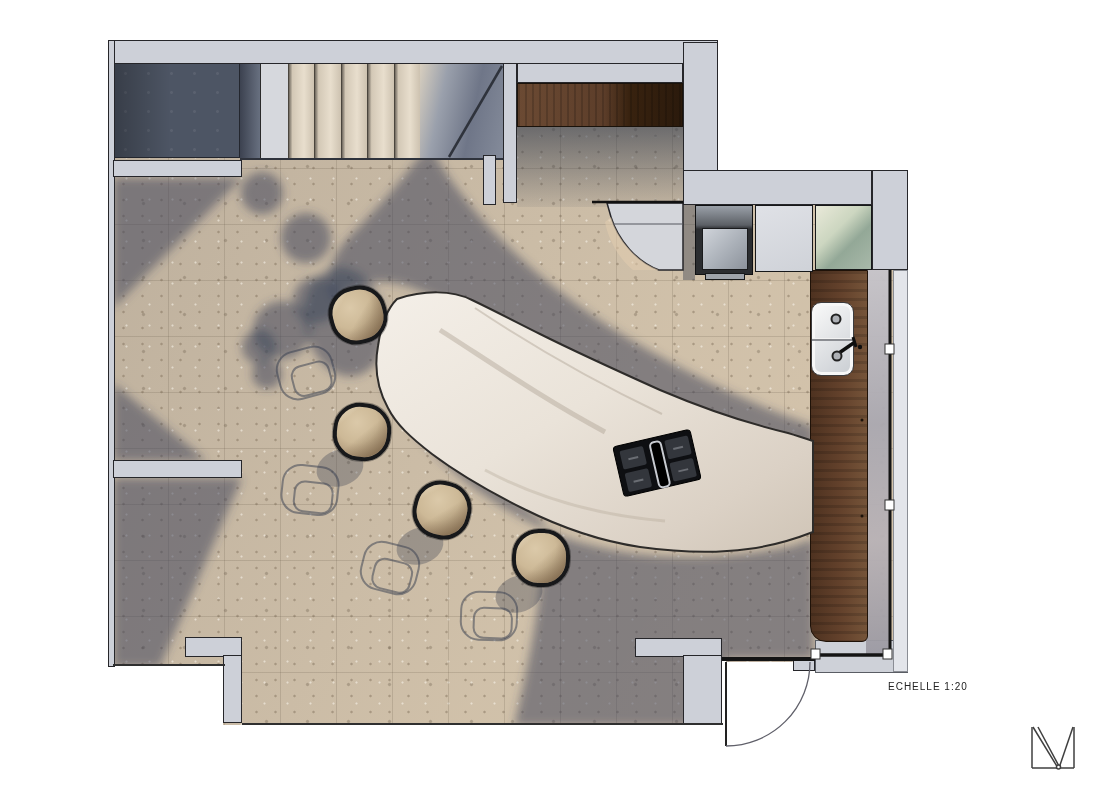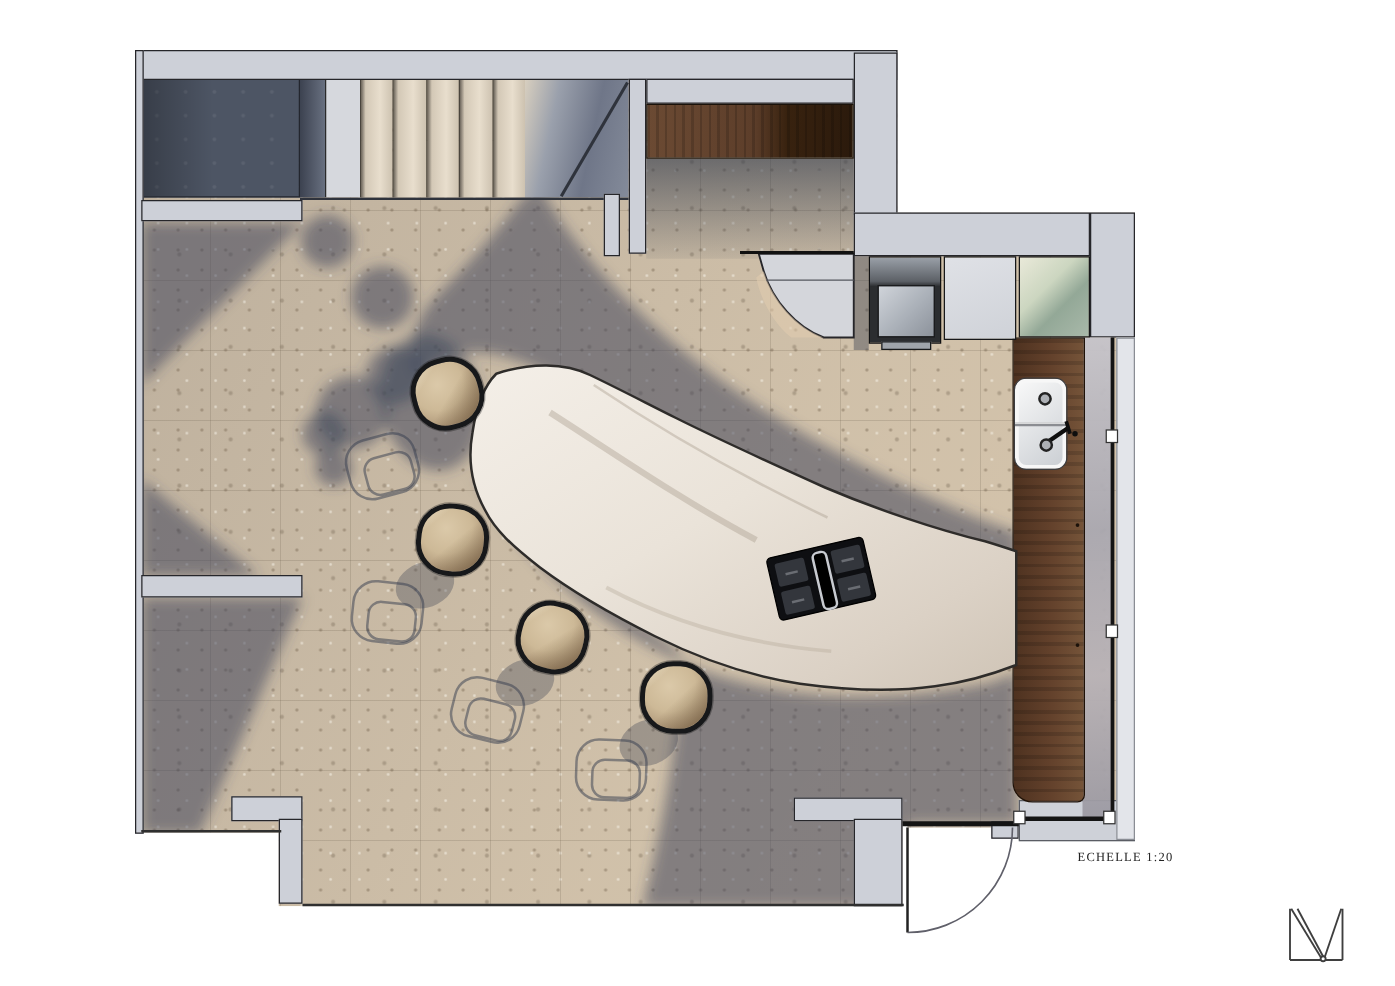--- a/index.html
+++ b/index.html
@@ -64,21 +64,21 @@
   #vent{position:absolute;left:35px;top:3px;width:9px;height:44px;background:#000;border:2px solid #c8cbd1;border-radius:5px;}
   
   .stool{position:absolute;width:50px;height:50px;border:4px solid #17181a;border-radius:46%;
     background:radial-gradient(circle at 38% 32%, #dbc9a9 0%, #cdb997 45%, #ad9678 78%, #99815f 100%);
     box-shadow:0 0 0 1px rgba(20,20,20,0.35);}
   .stool-shade{position:absolute;inset:0;border-radius:46%;
     background:linear-gradient(135deg, rgba(255,248,230,0.55) 0%, transparent 22%, transparent 52%, rgba(88,66,40,0.45) 88%);}
   
   #annotation{left:818px;top:680px;width:240px;color:#0b0b0b;}
   .title-line{font-size:28px;line-height:29px;letter-spacing:0.5px;font-weight:400;}
-  #scale-label{font-size:10px;letter-spacing:1px;color:#222;margin-left:44px;margin-top:1px;font-family:Liberation Serif, serif;}
+  #scale-label{font-size:10px;letter-spacing:1px;color:#222;margin-left:70px;margin-top:1px;}
   
   .edge{background:#2f2f2f;}
 </style>
 </head>
 <body>
 
 <div id="canvas">
 
   <div class="abs" id="floor"></div>
 

